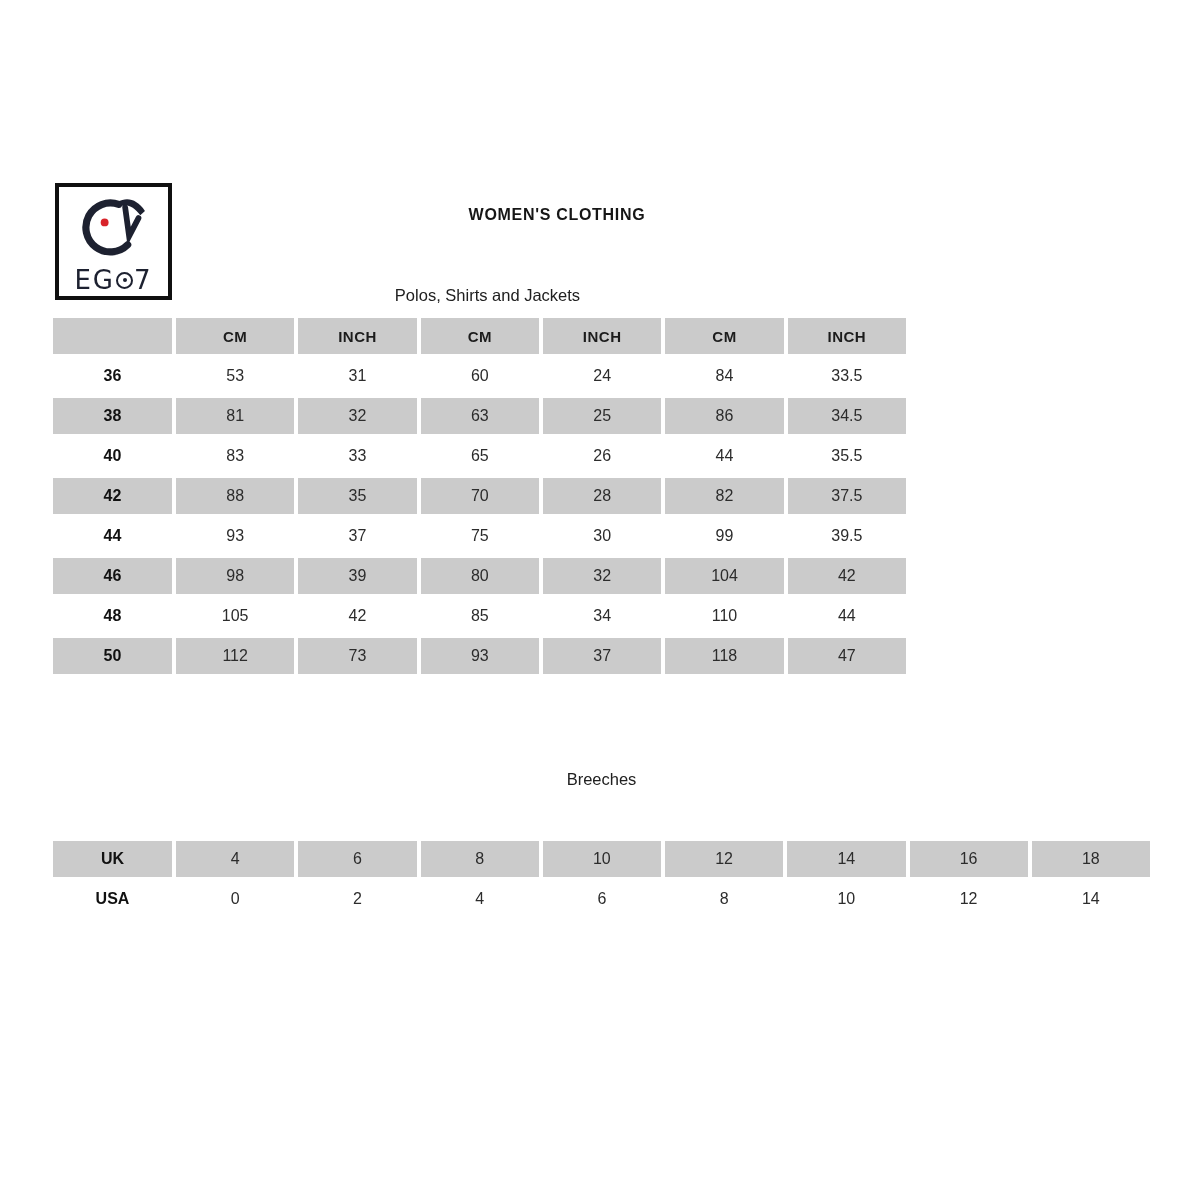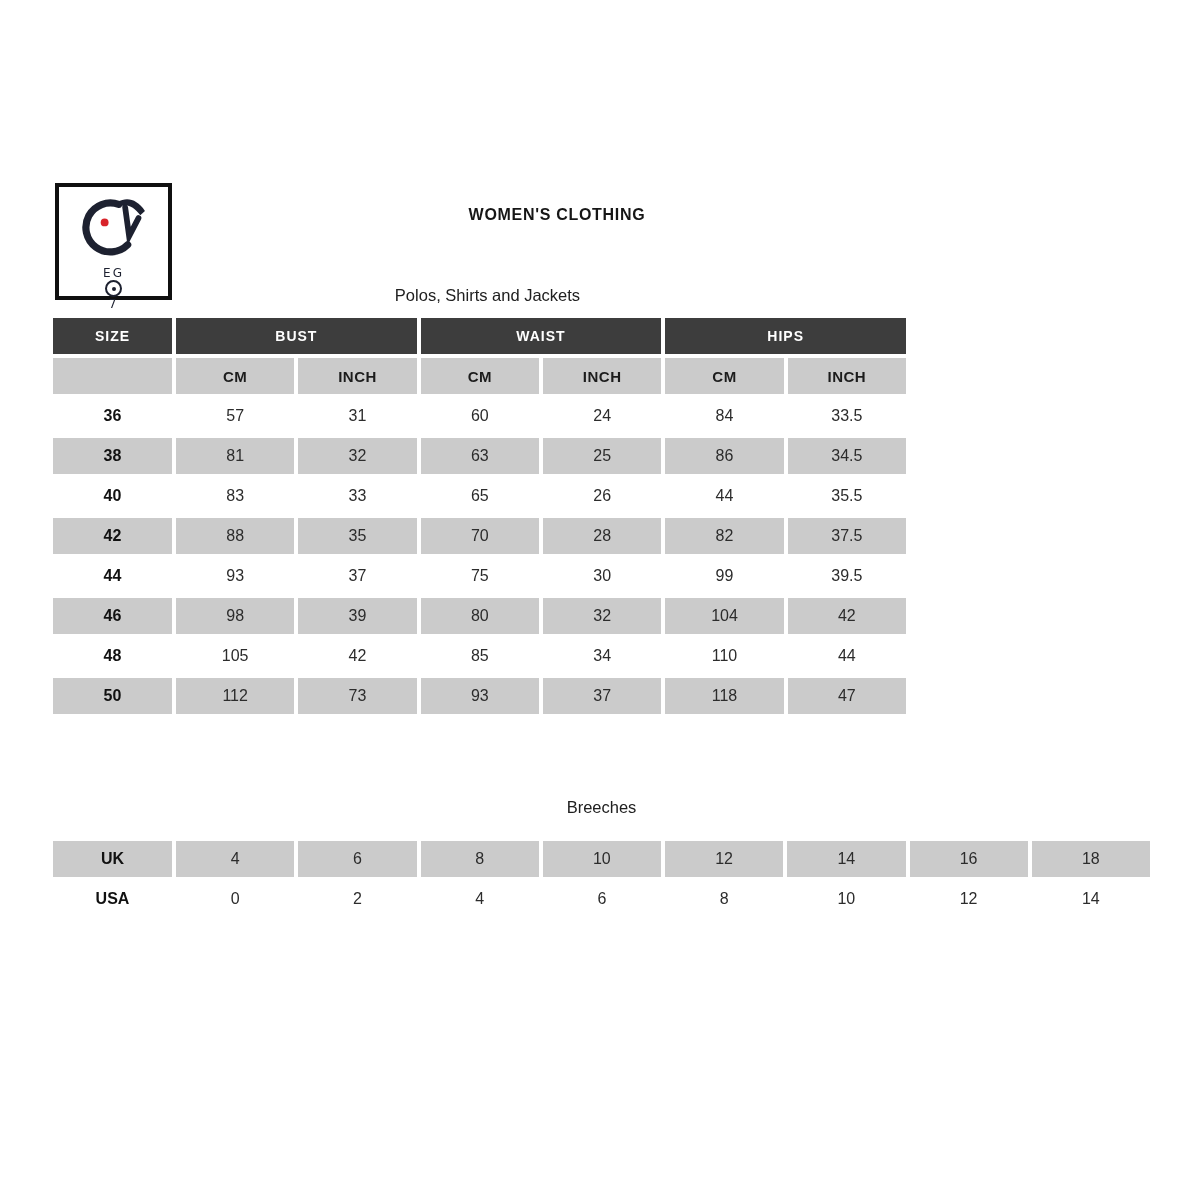--- a/index.html
+++ b/index.html
@@ -42,29 +42,28 @@
     fill: none;
     stroke-width: 8;
     stroke-linejoin: miter;
     stroke-linecap: round;
   }
   .mark-fill { fill: var(--logo-dark, #1d2130); }
   .mark-red  { fill: var(--logo-red, #d8232a); }
   .logo-word {
     margin-top: 1px;
     font-family: "DejaVu Sans", sans-serif;
-    font-size: 12px;
+    font-size: 26px;
     letter-spacing: 2px;
     color: var(--logo-dark, #1d2130);
     display: flex;
     align-items: center;
     justify-content: center;
     gap: 1px;
     line-height: 1;
-    flex-direction: column;
   }
   .logo-o {
     display: inline-block;
     width: 13px;
     height: 13px;
     border: 2.5px solid var(--logo-dark, #1d2130);
     border-radius: 50%;
     position: relative;
   }
   .logo-o::after {
@@ -91,21 +90,21 @@
     letter-spacing: 0.7px;
     color: #161616;
   }
   .caption {
     position: absolute;
     text-align: center;
     font-size: 16.5px;
     color: #202020;
   }
   .caption-clothing { top: 286px; left: 61px; width: 853px; }
-  .caption-breeches { top: 770px; left: 53px; width: 1097px; margin-top: 28px; }
+  .caption-breeches { top: 770px; left: 53px; width: 1097px; }
 
   
   table {
     position: absolute;
     border-collapse: separate;
     border-spacing: 4px;
     table-layout: fixed;
   }
   table.clothing { left: 49px; top: 314px; width: 861px; }
   table.breeches { left: 49px; top: 837px; width: 1105px; }
@@ -173,40 +172,34 @@
   <colgroup>
     <col style="width:119px">
     <col>
       <col>
       <col>
       <col>
       <col>
       <col>
   </colgroup>
   <thead>
-    <tr>
-      <th class="dark">SIZE</th>
-      <th class="dark" colspan="2">BUST</th>
-      <th class="dark" colspan="2">WAIST</th>
-      <th class="dark" colspan="2">HIPS</th>
-    </tr>
     <tr class="unit-row">
       <td></td>
       <td>CM</td>
       <td>INCH</td>
       <td>CM</td>
       <td>INCH</td>
       <td>CM</td>
       <td>INCH</td>
     </tr>
   </thead>
   <tbody>
       <tr>
         <td class="label">36</td>
-        <td>57</td>
+        <td>53</td>
         <td>31</td>
         <td>60</td>
         <td>24</td>
         <td>84</td>
         <td>33.5</td>
       </tr>
       <tr class="stripe">
         <td class="label">38</td>
         <td>81</td>
         <td>32</td>

